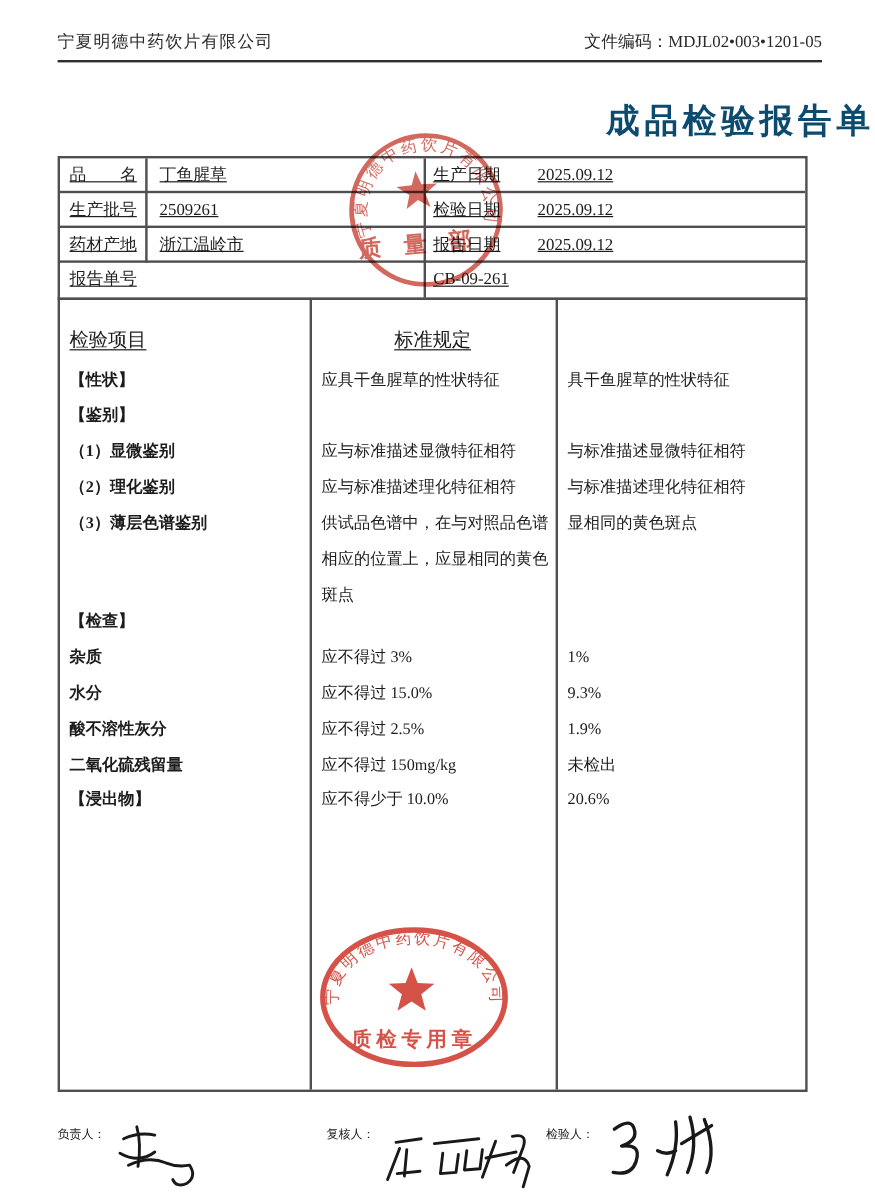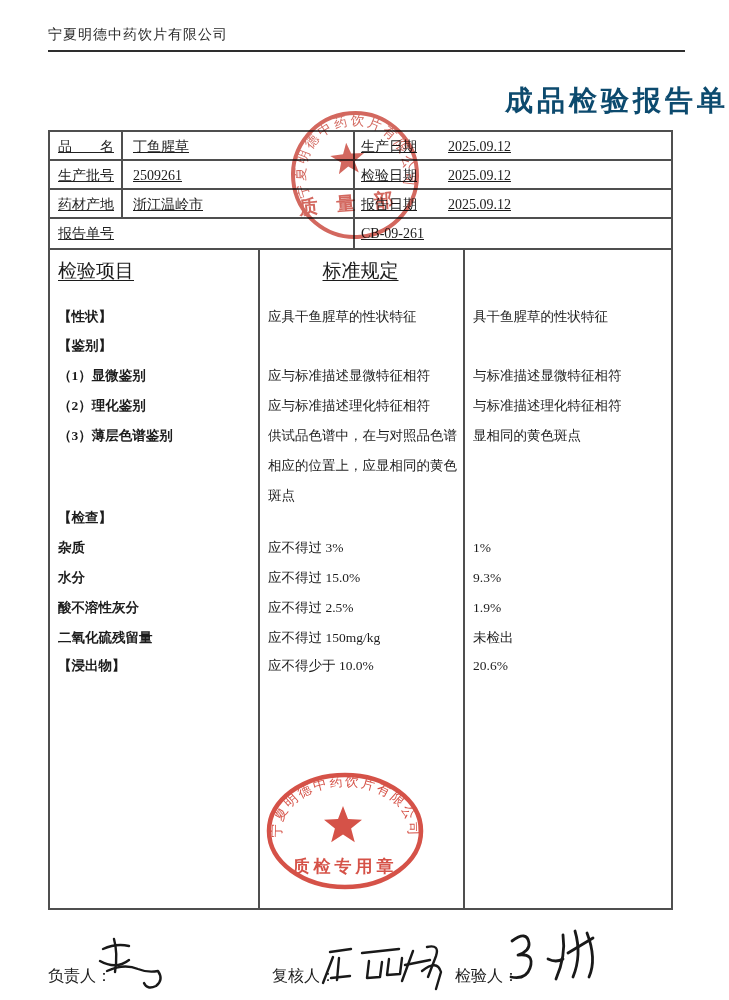--- a/index.html
+++ b/index.html
@@ -22,41 +22,42 @@
   .concl-box{left:48px;top:908px;width:625px;height:27px;}
   .line{position:absolute;background:#4f4f4f;}
   
   .info-row{position:absolute;left:0;width:621px;height:29px;line-height:29px;font-size:14px;}
   .info-row span{position:absolute;white-space:nowrap;text-decoration:underline;}
   .i-label{left:8px;color:#222;}
   .i-value{left:83px;}
   .i-label2{left:311px;}
   .i-value2{left:398px;}
   
-  .th{position:absolute;top:8px;height:26px;line-height:26px;font-size:19px;text-decoration:underline;text-underline-offset:3px;white-space:nowrap;}
+  .th{position:absolute;top:21px;height:26px;line-height:26px;font-size:16px;text-decoration:underline;text-underline-offset:3px;white-space:nowrap;}
   .irow{position:absolute;left:0;width:621px;line-height:30px;font-size:13.5px;}
   .c1{position:absolute;left:8px;width:200px;white-space:nowrap;font-weight:bold;}
   .c2{position:absolute;left:218px;width:198px;}
   .c3{position:absolute;left:423px;width:192px;}
   .nw{white-space:nowrap;}
   
   .concl-text{position:absolute;left:8px;top:0;width:610px;line-height:23px;font-size:14px;white-space:nowrap;}
   .concl-text b{letter-spacing:1px;}
   
-  .sig-label{top:938px;font-size:16px;white-space:nowrap;margin-top:28px;}
+  .sig-label{top:938px;font-size:10px;white-space:nowrap;}
   
   .stamp{position:absolute;mix-blend-mode:multiply;}
   .stamp text{font-family:"Liberation Serif","DejaVu Serif",serif;}
 </style>
 </head>
 <body>
 
 <div class="page">
 
   <div class="abs hdr-company">宁夏明德中药饮片有限公司</div>
+  <div class="abs hdr-code"><span>文件编码：</span><span>MDJL02•003•1201-05</span></div>
   <div class="abs hdr-rule"></div>
 
   <div class="abs title">成品检验报告单</div>
 
   <div class="abs box info-box">
     <div class="line" style="left:71px;top:0;width:2px;height:87px;"></div>
     <div class="line" style="left:303px;top:0;width:2px;height:116px;"></div>
     <div class="line" style="left:0;top:27px;width:621px;height:2px;"></div>
     <div class="line" style="left:0;top:56px;width:621px;height:2px;"></div>
     <div class="line" style="left:0;top:85px;width:621px;height:2px;"></div>

